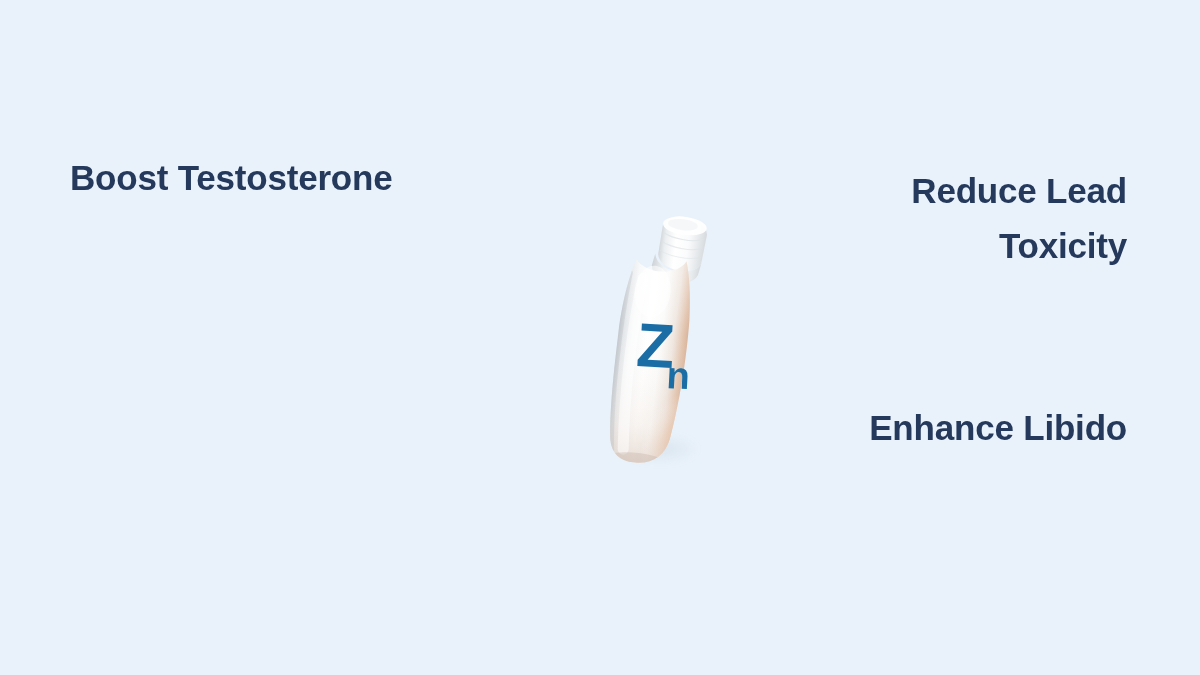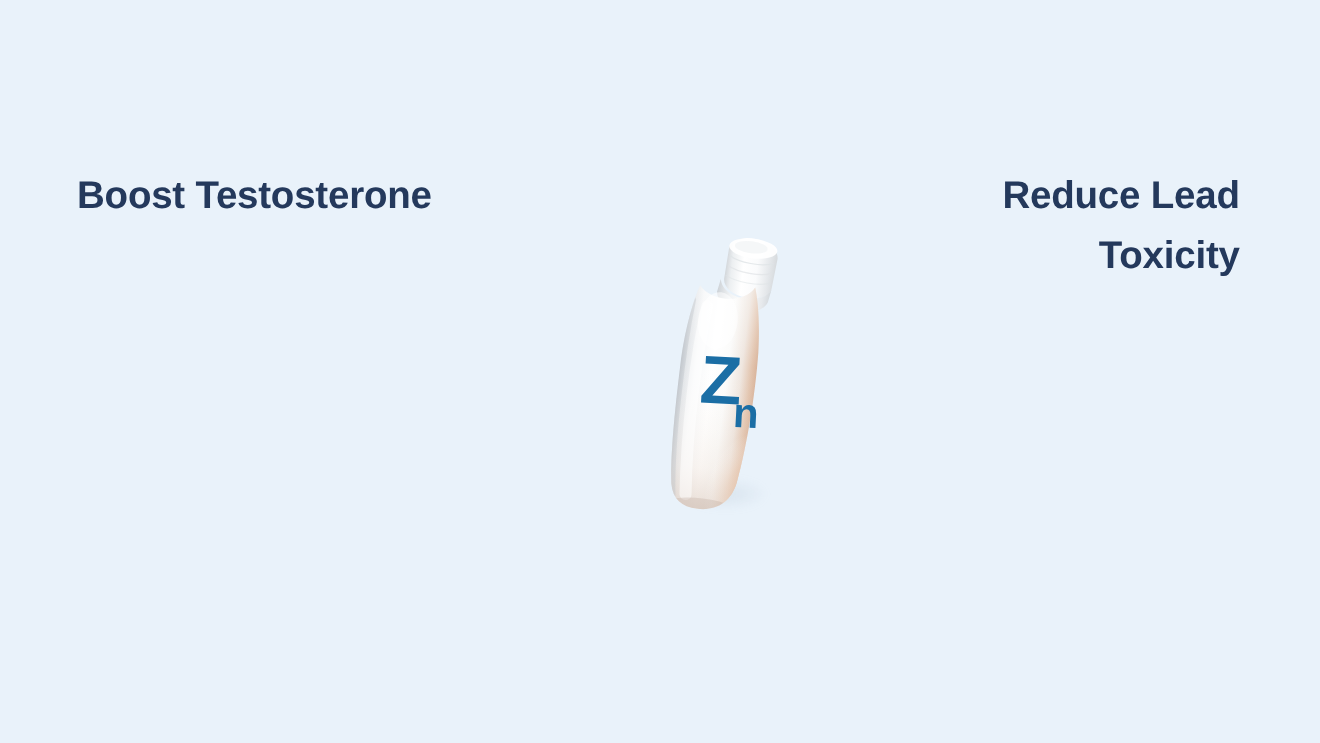--- a/index.html
+++ b/index.html
@@ -31,21 +31,21 @@
     font-size: 35px;
     line-height: 55px;
     letter-spacing: -0.2px;
     color: #24395c;
     white-space: pre-line;
   }
   .benefit.left  { left: 70px;  text-align: left; }
   .benefit.right { right: 69px; text-align: right; }
 
   .b-top-left    { top: 150px; }
-  .b-top-right   { top: 150px; }
+  .b-top-right   { top: 163px; }
   .b-bottom-left { top: 400px; }
   .b-bottom-right{ top: 400px; }
 
   
   .bottle-stage {
     position: absolute;
     left: 598px;
     top: 196px;
     width: 110px;
     height: 290px;
@@ -73,20 +73,21 @@
 <body>
 
 <div class="slide">
 
   <div class="benefit left b-top-left">Boost Testosterone</div>
 
   <div class="benefit right b-top-right">Reduce Lead
 Toxicity</div>
 
 
+  <div class="benefit right b-bottom-right">Enhance Libido</div>
 
   <div class="bottle-stage">
 
     <div class="bottle-shadow"></div>
 
     <svg class="bottle-svg" width="110" height="290" viewBox="0 0 110 290">
       <defs>
 
         <linearGradient id="bodyGrad" x1="0" y1="0" x2="1" y2="0">
           <stop offset="0.00" stop-color="#c7ccd2"></stop>

